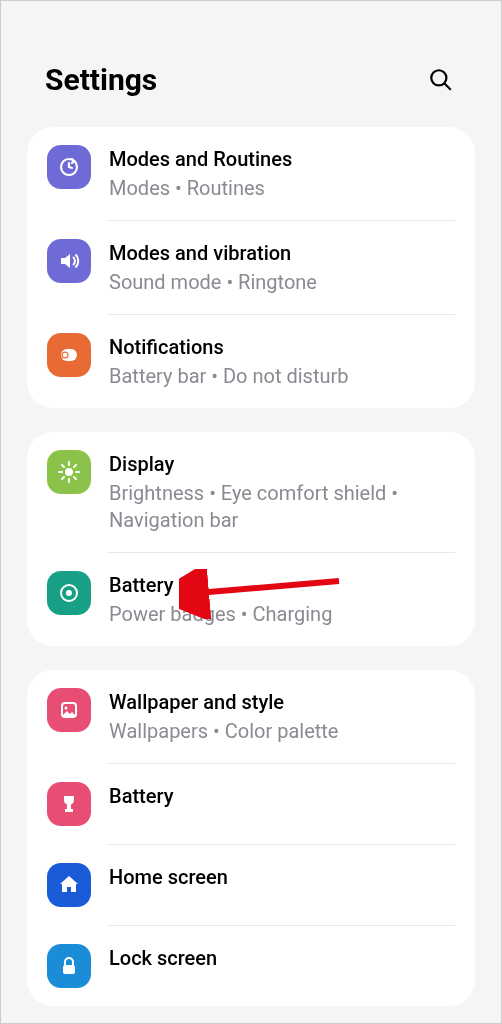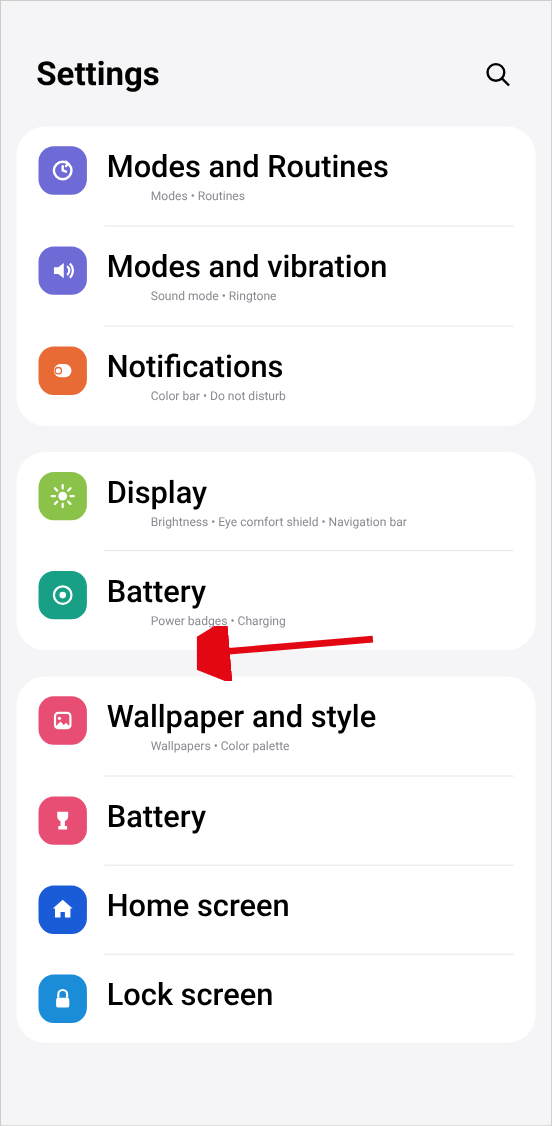--- a/index.html
+++ b/index.html
@@ -1,28 +1,28 @@
 <!DOCTYPE html>
 <html><head>
   <meta charset="utf-8">
   <style>
     * { box-sizing: border-box; margin: 0; padding: 0; }
     html, body { width: 502px; height: 1024px; overflow: hidden; }
     body { font-family: -apple-system, BlinkMacSystemFont, 'Segoe UI', Roboto, sans-serif; background: #f5f5f7; border: 1px solid #ccc; }
-    .screen { width: 100%; height: 100%; background: #f5f5f7; padding: 4px; position: relative; }
+    .screen { width: 100%; height: 100%; background: #f5f5f7; padding: 16px; position: relative; }
     .header { display: flex; align-items: center; justify-content: space-between; padding: 45px 28px 20px 28px; }
     .title { font-size: 30px; font-weight: 700; color: #000; }
     .search-btn { width: 32px; height: 32px; display: flex; align-items: center; justify-content: center; }
     .group { background: #fff; border-radius: 26px; margin: 10px 10px 24px 10px; overflow: hidden; }
     .item { display: flex; align-items: flex-start; padding: 18px 20px; cursor: pointer; }
     .divider { height: 1px; background: #e8e8e8; margin-left: 80px; margin-right: 20px; }
     .icon-wrap { width: 44px; height: 44px; border-radius: 14px; display: flex; align-items: center; justify-content: center; margin-right: 18px; flex-shrink: 0; }
     .text-wrap { flex: 1; padding-top: 2px; }
-    .item-title { font-size: 28px; color: #000; font-weight: 500; margin-bottom: 4px; }
-    .item-sub { font-size: 11px; color: #8a8a92; line-height: 1.35; margin-left: 40px; }
+    .item-title { font-size: 20px; color: #000; font-weight: 500; margin-bottom: 4px; }
+    .item-sub { font-size: 20px; color: #8a8a92; line-height: 1.35; }
     .arrow { position: absolute; pointer-events: none; }
     svg { display: block; }
   </style>
 </head>
 <body>
 
 <div class="screen">
   <div class="header">
     <div class="title">Settings</div>
     <div class="search-btn">
@@ -64,21 +64,21 @@
     <div class="item">
       <div class="icon-wrap" style="background:#e86b35">
         <svg width="24" height="24" viewBox="0 0 24 24" fill="#fff">
             <rect x="4" y="6" width="16" height="12" rx="6"></rect>
             <circle cx="8" cy="12" r="3.5" fill="#e86b35"></circle>
             <circle cx="8" cy="12" r="2.3" fill="#fff"></circle>
           </svg>
       </div>
       <div class="text-wrap">
         <div class="item-title">Notifications</div>
-        <div class="item-sub">Color bar  •  Do not disturb</div>
+        <div class="item-sub">Battery bar  •  Do not disturb</div>
       </div>
     </div>
   </div>
 
   <div class="group">
     <div class="item">
       <div class="icon-wrap" style="background:#8bc34a">
         <svg width="24" height="24" viewBox="0 0 24 24" fill="#fff">
             <circle cx="12" cy="12" r="4"></circle>
             <g stroke="#fff" stroke-width="2" stroke-linecap="round">

